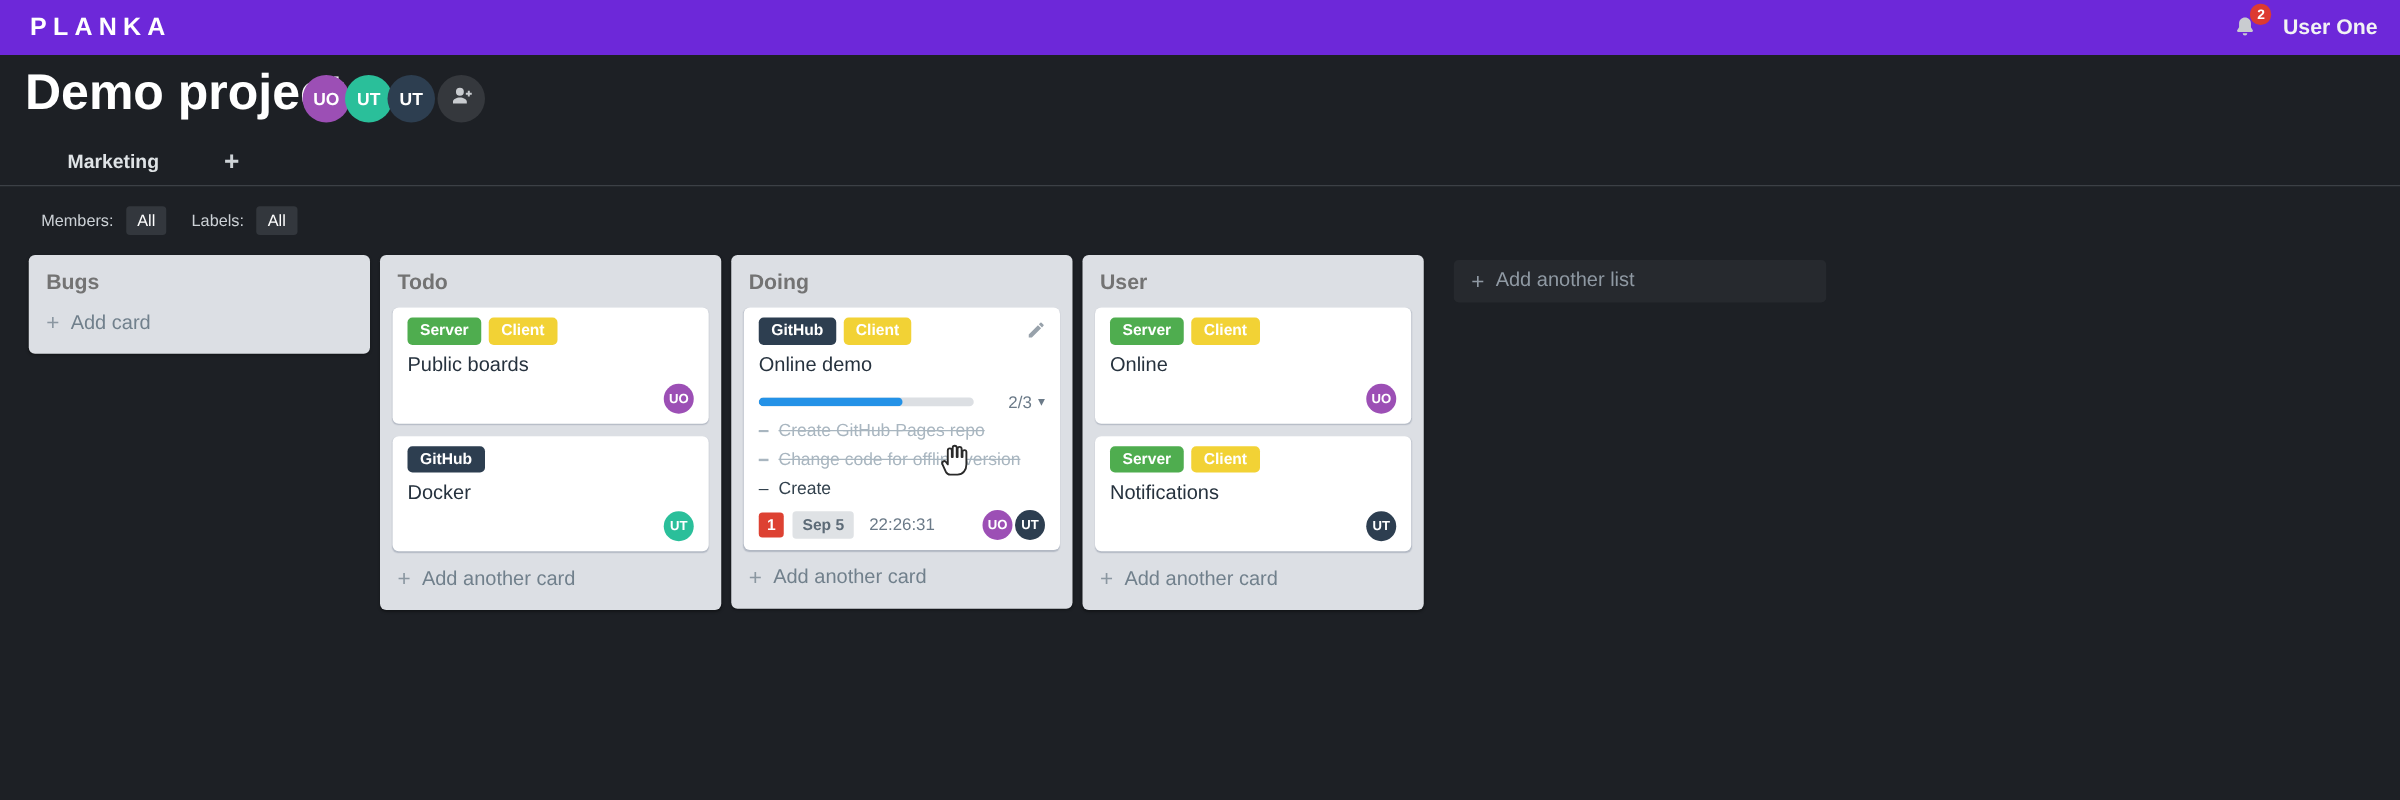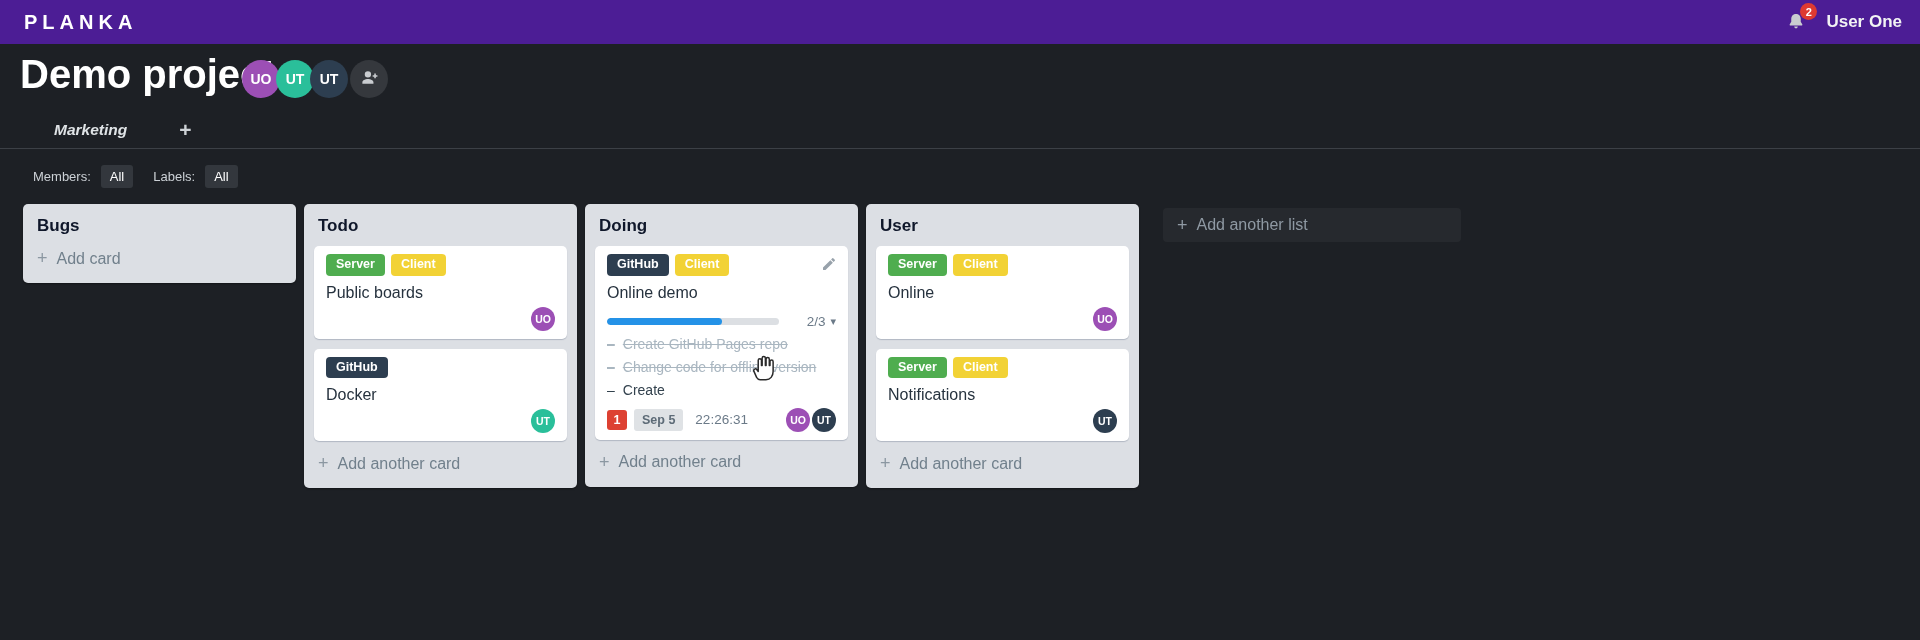--- a/index.html
+++ b/index.html
@@ -7,21 +7,21 @@
   body {
     font-family:"Liberation Sans", sans-serif;
     background:#1d2025;
     position:relative;
     color:#fff;
   }
 
   
   .topbar {
     position:absolute; top:0; left:0; right:0; height:44px;
-    background:#4c1d95;
+    background:#6d28d9;
     display:flex; align-items:center;
     padding:0 18px 0 24px;
   }
   .logo { font-size:20px; font-weight:bold; letter-spacing:5px; color:#fff; }
   .topbar-right { margin-left:auto; display:flex; align-items:center; }
   .bell-wrap { position:relative; width:24px; height:24px; display:flex; align-items:center; justify-content:center; cursor:pointer; }
   .bell-badge {
     position:absolute; top:-7px; right:-9px;
     min-width:17px; height:17px; padding:0 4px;
     background:#dd3a31; border-radius:9px;
@@ -49,21 +49,21 @@
   }
 
   
   .tabs-row {
     position:absolute; top:112px; left:0; right:0; height:37px;
     display:flex; align-items:stretch; padding-left:20px;
     border-bottom:1px solid #3c4046;
   }
   .tab {
     display:flex; align-items:center; padding:0 34px;
-    font-size:15.5px; font-weight:bold; color:#dfe3e6; cursor:pointer;font-style:italic;
+    font-size:15.5px; font-weight:bold; color:#dfe3e6; cursor:pointer;
   }
   .tab.active { background:#2d3136; color:#fff; }
   .tab-add {
     display:flex; align-items:center; padding:0 18px;
     font-size:21px; font-weight:bold; color:#ced3d7; cursor:pointer;
   }
 
   
   .filters-row {
     position:absolute; top:165px; left:33px;
@@ -79,21 +79,21 @@
   .board {
     position:absolute; top:204px; left:23px; right:0;
     display:flex; align-items:flex-start;
   }
   .list {
     width:273px; margin-right:8px; flex-shrink:0;
     background:#dcdfe4; border-radius:5px;
     padding:12px 10px 8px;
     box-shadow:0 1px 2px rgba(0,0,0,0.35);
   }
-  .list-title { font-size:17px; font-weight:bold; color:#0f172a; margin:0 4px 2px; }
+  .list-title { font-size:17px; font-weight:bold; color:#737373; margin:0 4px 2px; }
   .card {
     position:relative;
     background:#fff; border-radius:5px;
     box-shadow:0 1px 1px rgba(9,30,66,0.2);
     padding:8px 12px 8px; margin-top:10px;
     cursor:pointer;
   }
   .card-labels { display:flex; flex-wrap:wrap; }
   .label-chip {
     display:inline-block; color:#fff; font-weight:bold; font-size:12.5px;

